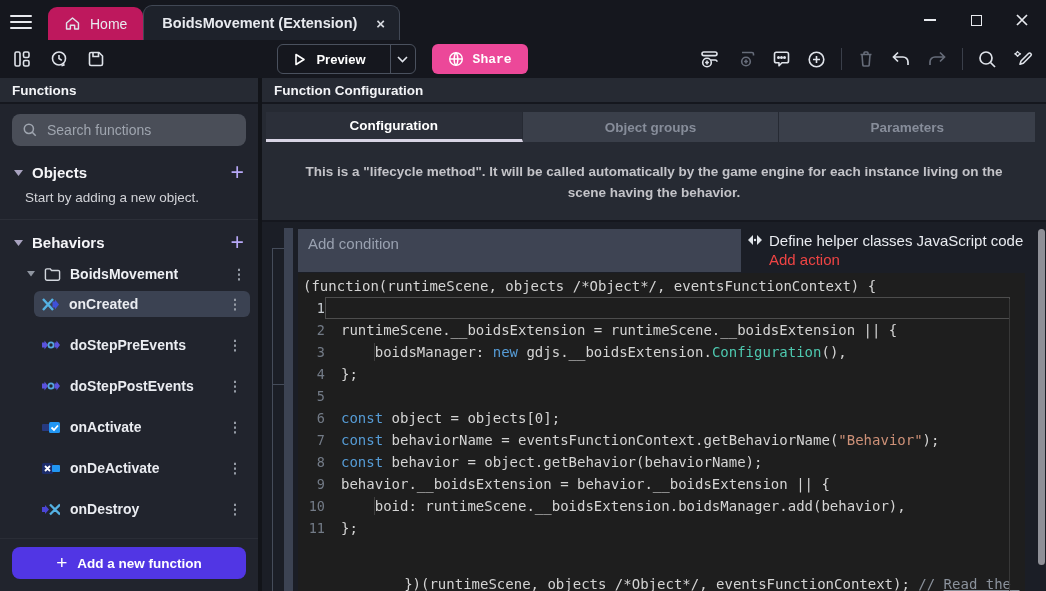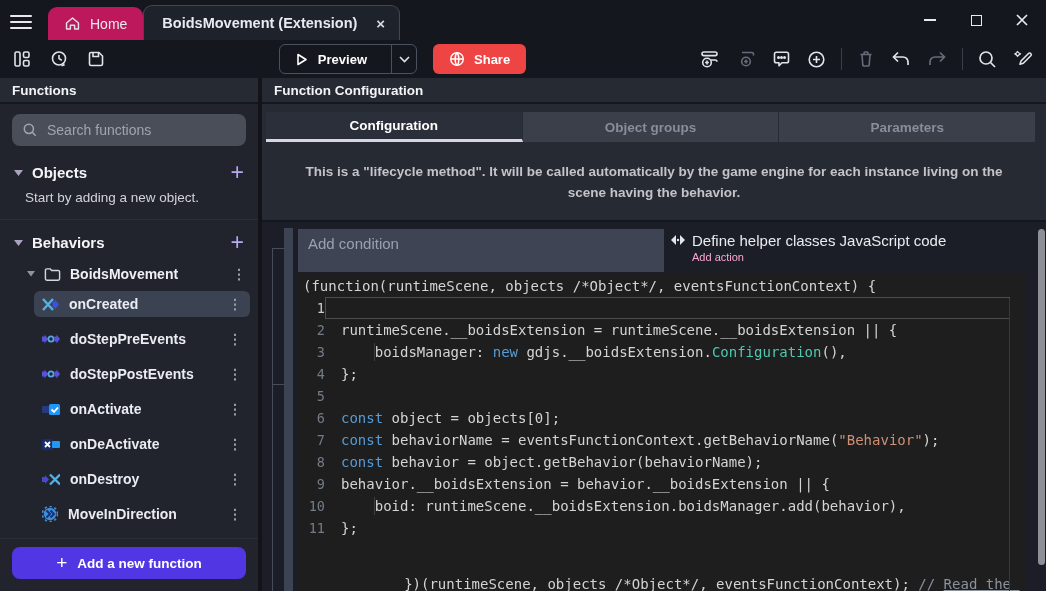--- a/index.html
+++ b/index.html
@@ -30,23 +30,23 @@
   .spacer { flex:1; }
   .icon { color:#dfe3ea; cursor:pointer; }
   .icon.dim { color:#666c79; }
   .v-div { width:1px; height:22px; background:#3a3f4a; }
   .btn-preview { display:flex; align-items:stretch; height:30px; border:1px solid #4a515e;
                  border-radius:6px; overflow:hidden; cursor:pointer;gap:10px; }
   .btn-preview .main-part { display:flex; align-items:center; gap:9px; padding:0 14px;
                             font-weight:700; font-size:13px; color:#fff; }
   .btn-preview .caret-part { width:25px; border-left:1px solid #4a515e; display:flex;
                              align-items:center; justify-content:center; color:#dfe3ea; }
-  .btn-share { height:30px; border-radius:6px; background:#ef4444; border:none; color:#fff;
+  .btn-share { height:30px; border-radius:6px; background:#ec4899; border:none; color:#fff;
                display:flex; align-items:center; gap:9px; padding:0 16px; font-weight:700;
-               font-size:13px; cursor:pointer; font-family:Liberation Sans, sans-serif; }
+               font-size:13px; cursor:pointer; font-family:Liberation Mono, monospace; }
   .center-group { display:flex; align-items:center; gap:16px; }
 
   
   .content { flex:1; display:flex; min-height:0; }
 
   
   .sidebar { width:262px; flex:none; background:#21242d; border-right:4px solid #121419;
              display:flex; flex-direction:column; }
   .panel-header { height:26px; flex:none; background:#262a33; display:flex; align-items:center;
                   padding:0 12px; font-size:13.5px; font-weight:600; color:#f3f4f7;
@@ -60,21 +60,21 @@
   .caret { color:#a9a3c0; flex:none; }
   .caret.gray { color:#8f95a0; }
   .section-title { font-size:15px; font-weight:700; color:#f5f5f8; margin-left:9px; flex:1; }
   .plus-btn { color:#b7a8f7; font-size:23px; font-weight:400; line-height:1; cursor:pointer; }
   .empty-text { color:#d2d3d8; font-size:13.5px; padding:0 12px 10px 25px; }
   .side-div { height:1px; background:#2c2f38; margin:4px 0 2px; }
   .tree { flex:1; min-height:0; overflow:hidden; }
   .group-row { display:flex; align-items:center; gap:9px; padding:6px 12px 6px 27px;
                font-size:14px; font-weight:600; color:#eef0f4; cursor:pointer;justify-content:flex-end; }
   .kebab { margin-left:auto; color:#969ca6; font-size:14px; cursor:pointer; }
-  .tree-item { display:flex; align-items:center; gap:10px; margin:3px 8px 9px 34px;
+  .tree-item { display:flex; align-items:center; gap:10px; margin:3px 8px 15px 34px;
                padding:0 8px; border-radius:6px; font-size:14px; font-weight:600;
                color:#eaecf1; cursor:pointer; height:26px; }
   .tree-item.selected { background:#3b4252; }
   .side-footer { flex:none; padding:8px 12px 12px; border-top:1px solid #2a2d36; }
   .add-btn { width:100%; height:32px; border-radius:8px; background:#5136e4; border:none;
              color:#fff; font-weight:700; font-size:13.5px; display:flex; align-items:center;
              justify-content:center; gap:10px; cursor:pointer; font-family:inherit; }
   .add-btn .plus { font-size:19px; font-weight:400; }
 
   
@@ -87,26 +87,26 @@
   .cfg-tab.active { background:#2b2f39; color:#fff; border-bottom:3px solid #d8d4e4; }
   .description { color:#c3c3c8; font-size:13.5px; font-weight:700; text-align:center;
                  padding:20px 34px 16px; line-height:1.55; flex:none; }
 
   
   .events { flex:1; background:#1b1e26; position:relative; border-top:2px solid #15171e; min-height:0; }
   .bracket-line { position:absolute; left:10px; top:26px; bottom:0; width:1px; background:#454c5a; }
   .bracket-tick { position:absolute; left:10px; width:13px; height:1px; background:#454c5a; }
   .rail { position:absolute; left:22px; top:6px; bottom:0; width:9px; background:#3c4353; }
   .event-header { margin:7px 11px 0 36px; display:flex; min-height:43px; }
-  .cond-cell { width:366px; flex:none; background:#3e4453; color:#99a1b0; font-size:15px;
+  .cond-cell { width:443px; flex:none; background:#3e4453; color:#99a1b0; font-size:15px;
                padding:6px 10px; cursor:pointer; }
   .action-col { flex:1; padding-left:6px; min-width:0; }
   .action-title { display:flex; align-items:center; gap:6px; color:#e9ebf0; font-size:15px;
                   padding:3px 0 1px; }
-  .action-add { color:#f9a8d4; font-size:11px; padding:1px 0 0 22px; cursor:pointer; }
+  .action-add { color:#ef4444; font-size:15px; padding:1px 0 0 22px; cursor:pointer; }
 
   
   .code { margin:1px 21px 0 36px; background:#1e1e1e; position:relative; flex:1; overflow:hidden;
           font-family:"DejaVu Sans Mono",monospace; font-size:14px; line-height:22px;
           color:#d4d4d4; padding-top:2px; }
   .code .hdr, .code .ftr { padding-left:5px; white-space:pre-wrap; word-break:break-word; }
   .code .ftr { margin-top:12px; }
   .code-line { display:flex; height:22px; white-space:pre; }
   .gutter { width:27px; flex:none; text-align:right; color:#737b87; padding-right:0;
             font-size:13.5px; }

